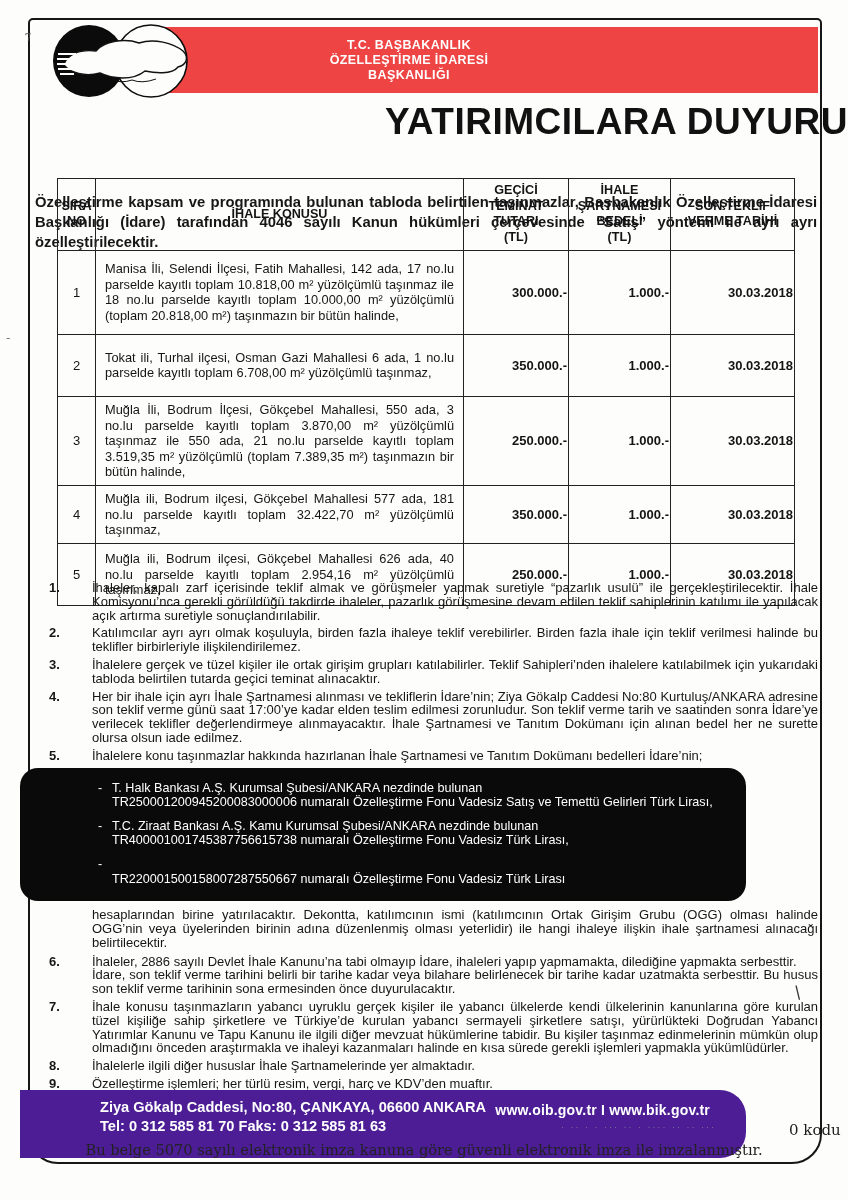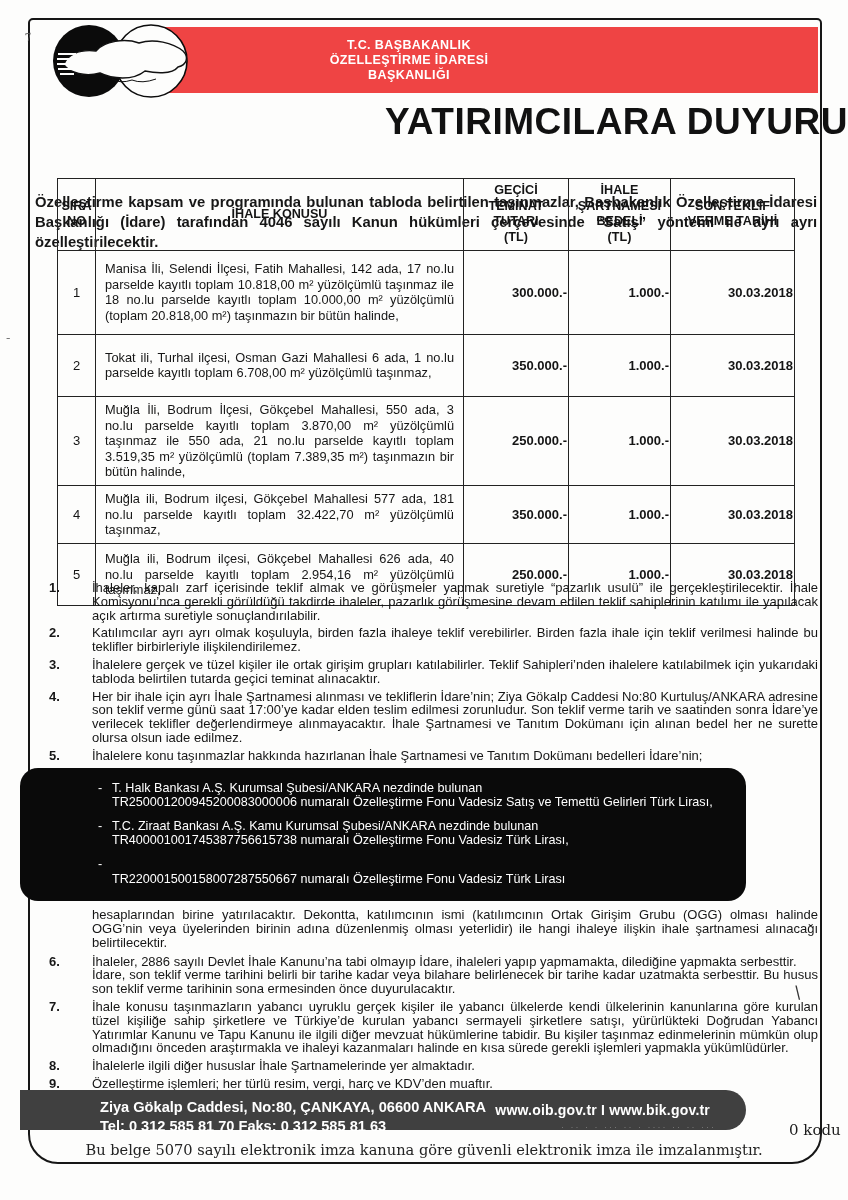--- a/index.html
+++ b/index.html
@@ -58,21 +58,21 @@
   .note .t .para2{}
   .bank-box{
     margin:5px 0 7px -14px;width:726px;background:#0a0a0a;border-radius:18px;
     color:#fff;box-sizing:border-box;padding:13px 20px 6px 78px;
   }
   .bank-item{margin-bottom:9px;font-size:12.6px;line-height:14.6px;display:flex;}
   .bank-item .dash{width:14px;flex:0 0 14px;}
   .continuation{margin-left:58px;text-align:justify;margin-bottom:5px;}
   
   .footer-bar{
-    position:absolute;left:20px;top:1090px;width:726px;height:40px;background:#404040;
+    position:absolute;left:20px;top:1090px;width:726px;height:68px;background:#4c1d95;
     border-radius:0 26px 26px 0;color:#fff;
   }
   .footer-address{
     position:absolute;left:80px;top:8px;font-size:14.6px;font-weight:700;line-height:19px;white-space:pre-line;
   }
   .footer-sites{
     position:absolute;right:36px;top:12px;font-size:14px;font-weight:700;letter-spacing:.2px;
   }
   .footer-smudge{
     position:absolute;right:30px;top:32px;font-size:9px;color:#8a8a8a;letter-spacing:2px;opacity:.8;

